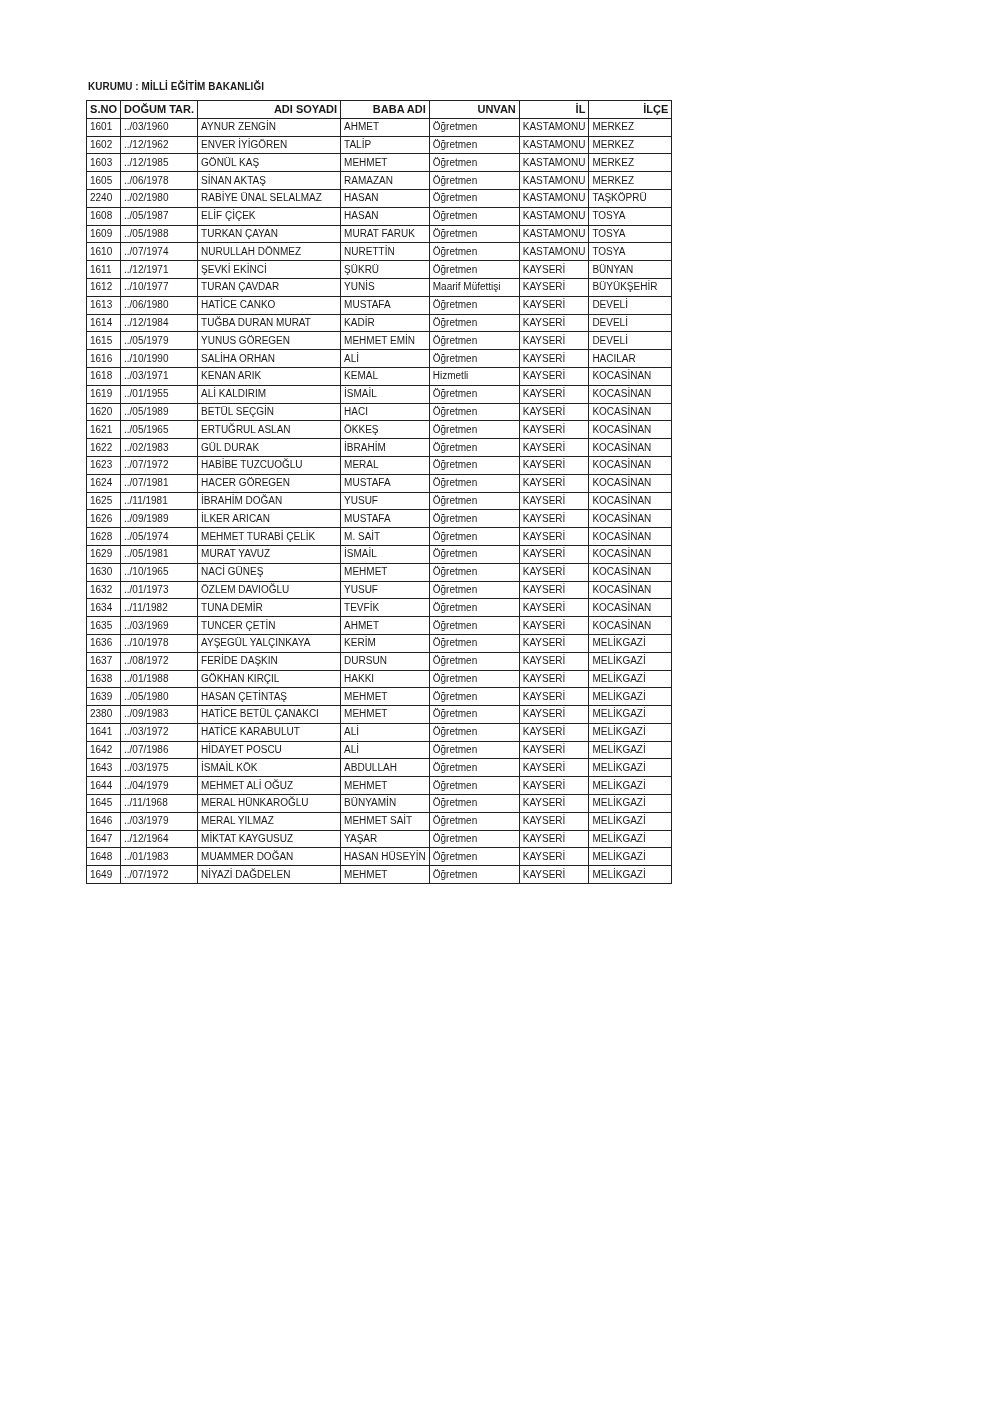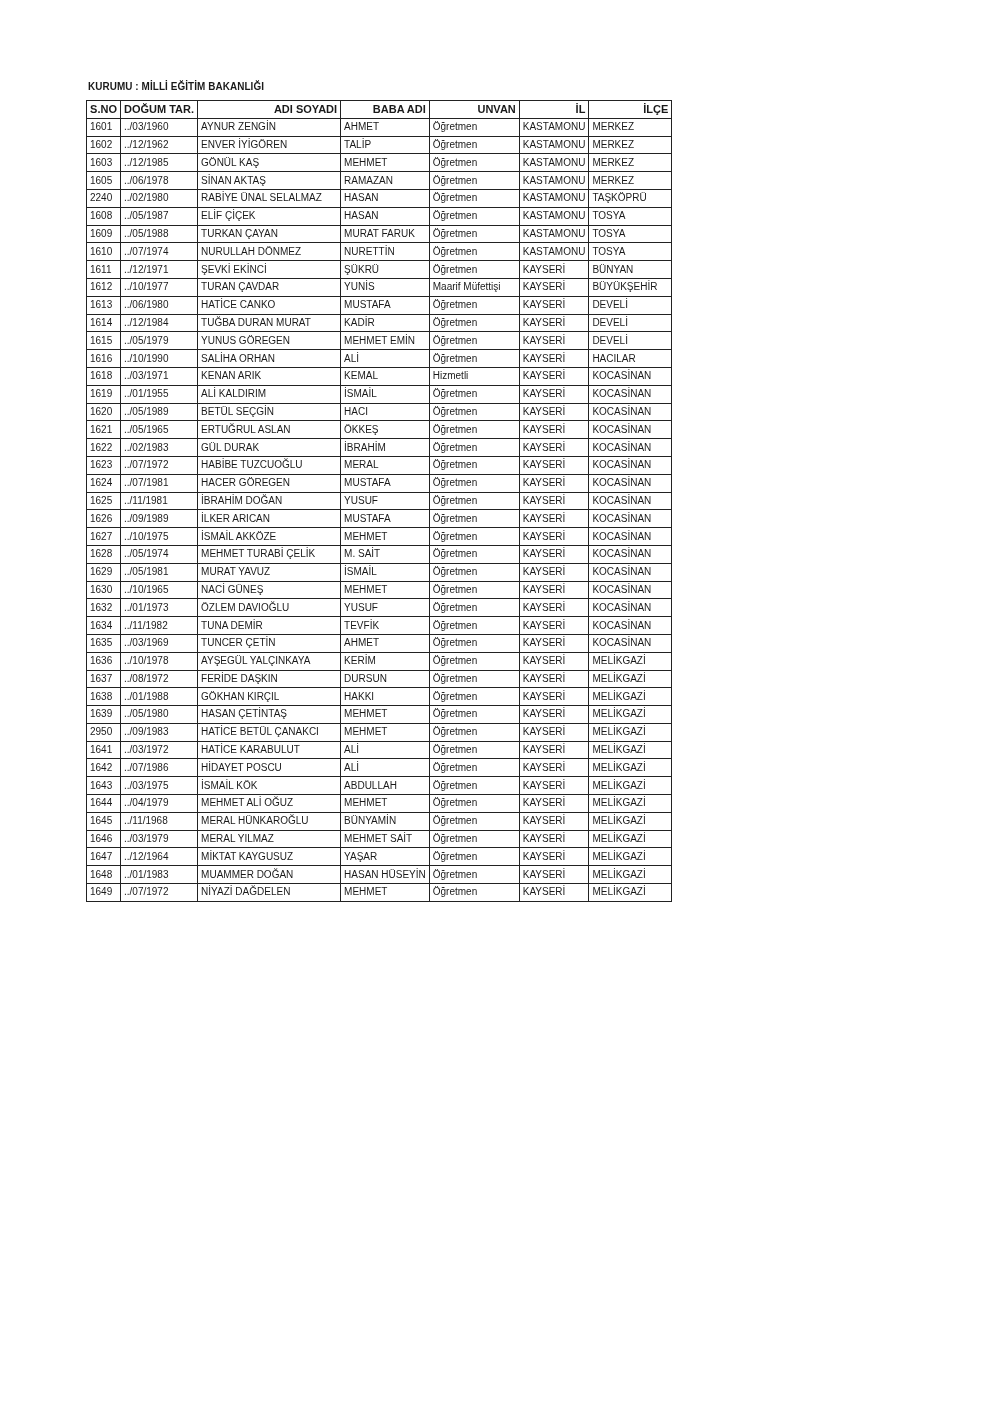--- a/index.html
+++ b/index.html
@@ -262,29 +262,20 @@
       <tr>
         <td class="sno">1626</td>
         <td>../09/1989</td>
         <td>İLKER ARICAN</td>
         <td>MUSTAFA</td>
         <td>Öğretmen</td>
         <td>KAYSERİ</td>
         <td>KOCASİNAN</td>
       </tr>
       <tr>
-        <td class="sno">1627</td>
-        <td>../10/1975</td>
-        <td>İSMAİL AKKÖZE</td>
-        <td>MEHMET</td>
-        <td>Öğretmen</td>
-        <td>KAYSERİ</td>
-        <td>KOCASİNAN</td>
-      </tr>
-      <tr>
         <td class="sno">1628</td>
         <td>../05/1974</td>
         <td>MEHMET TURABİ ÇELİK</td>
         <td>M. SAİT</td>
         <td>Öğretmen</td>
         <td>KAYSERİ</td>
         <td>KOCASİNAN</td>
       </tr>
       <tr>
         <td class="sno">1629</td>
@@ -361,21 +352,21 @@
       <tr>
         <td class="sno">1639</td>
         <td>../05/1980</td>
         <td>HASAN ÇETİNTAŞ</td>
         <td>MEHMET</td>
         <td>Öğretmen</td>
         <td>KAYSERİ</td>
         <td>MELİKGAZİ</td>
       </tr>
       <tr>
-        <td class="sno">2950</td>
+        <td class="sno">2380</td>
         <td>../09/1983</td>
         <td>HATİCE BETÜL ÇANAKCI</td>
         <td>MEHMET</td>
         <td>Öğretmen</td>
         <td>KAYSERİ</td>
         <td>MELİKGAZİ</td>
       </tr>
       <tr>
         <td class="sno">1641</td>
         <td>../03/1972</td>

